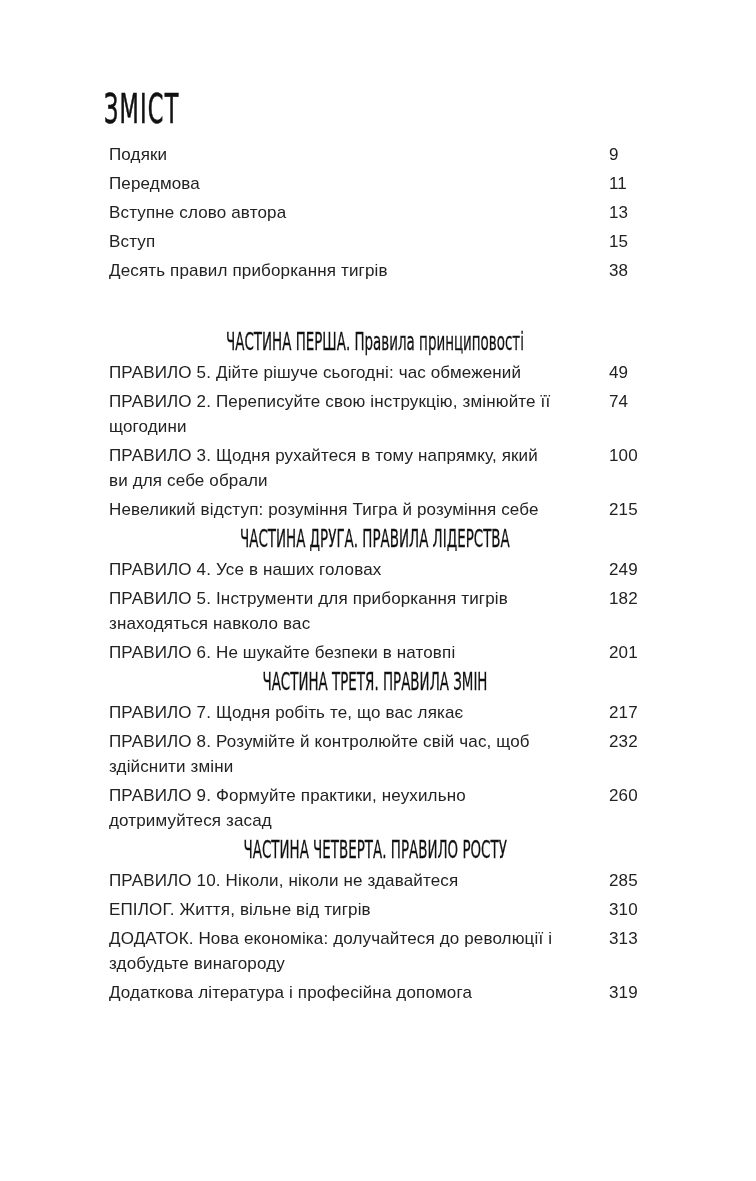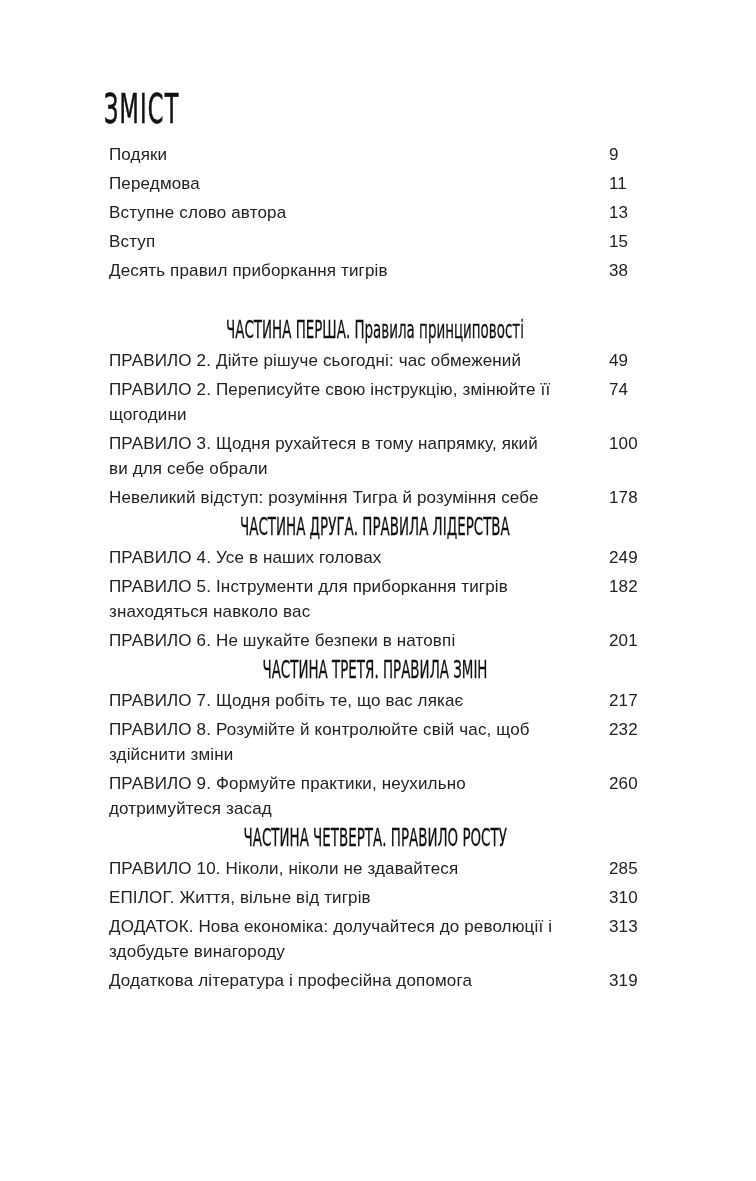--- a/index.html
+++ b/index.html
@@ -65,21 +65,21 @@
       display: inline-block;
       font-family: "DejaVu Sans", sans-serif;
       font-size: 24px;
       line-height: 30px;
       color: #111111;
       transform: scaleX(0.56);
       transform-origin: center top;
       white-space: nowrap;
       -webkit-text-stroke: 0.3px #111111;
     }
-    .sec1 { margin-top: 30px; }
+    .sec1 { margin-top: 42px; }
   </style>
 </head>
 <body>
 
 <h1 class="page-title">ЗМІСТ</h1>
 
 <div class="toc">
 
   <div class="row">
     <span class="title">Подяки</span>
@@ -99,34 +99,34 @@
   </div>
   <div class="row">
     <span class="title">Десять правил приборкання тигрів</span>
     <span class="page">38</span>
   </div>
 
   <div class="section-heading sec1">
     <span>ЧАСТИНА ПЕРША. Правила принциповості</span>
   </div>
   <div class="row">
-    <span class="title">ПРАВИЛО 2. Дійте рішуче сьогодні: час обмежений</span>
+    <span class="title">ПРАВИЛО 5. Дійте рішуче сьогодні: час обмежений</span>
     <span class="page">49</span>
   </div>
   <div class="row">
     <span class="title">ПРАВИЛО 2. Переписуйте свою інструкцію, змінюйте її щогодини</span>
     <span class="page">74</span>
   </div>
   <div class="row">
     <span class="title" style="width:440px">ПРАВИЛО 3. Щодня рухайтеся в тому напрямку, який ви для себе обрали</span>
     <span class="page">100</span>
   </div>
   <div class="row">
     <span class="title">Невеликий відступ: розуміння Тигра й розуміння себе</span>
-    <span class="page">178</span>
+    <span class="page">215</span>
   </div>
 
   <div class="section-heading">
     <span>ЧАСТИНА ДРУГА. ПРАВИЛА ЛІДЕРСТВА</span>
   </div>
   <div class="row">
     <span class="title">ПРАВИЛО 4. Усе в наших головах</span>
     <span class="page">249</span>
   </div>
   <div class="row">

